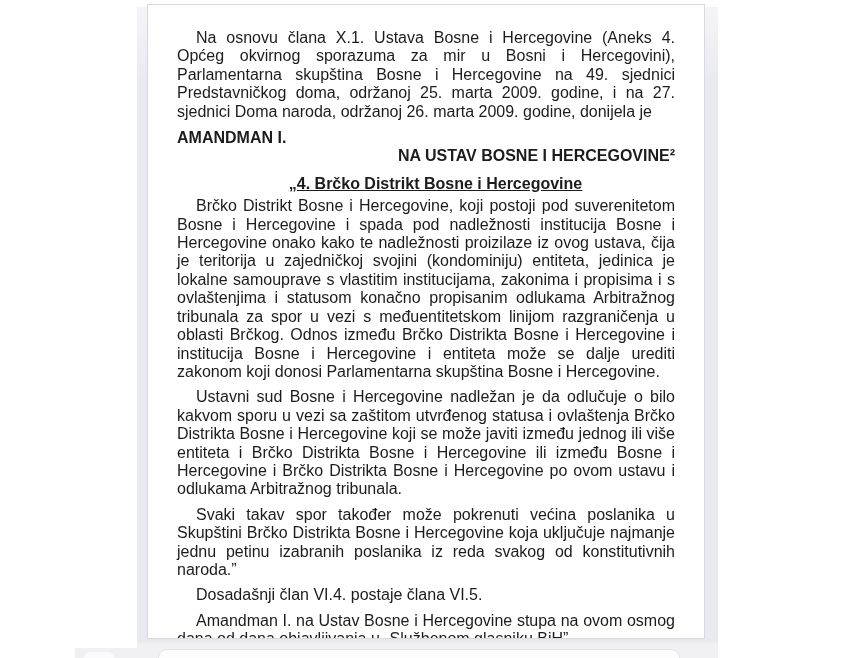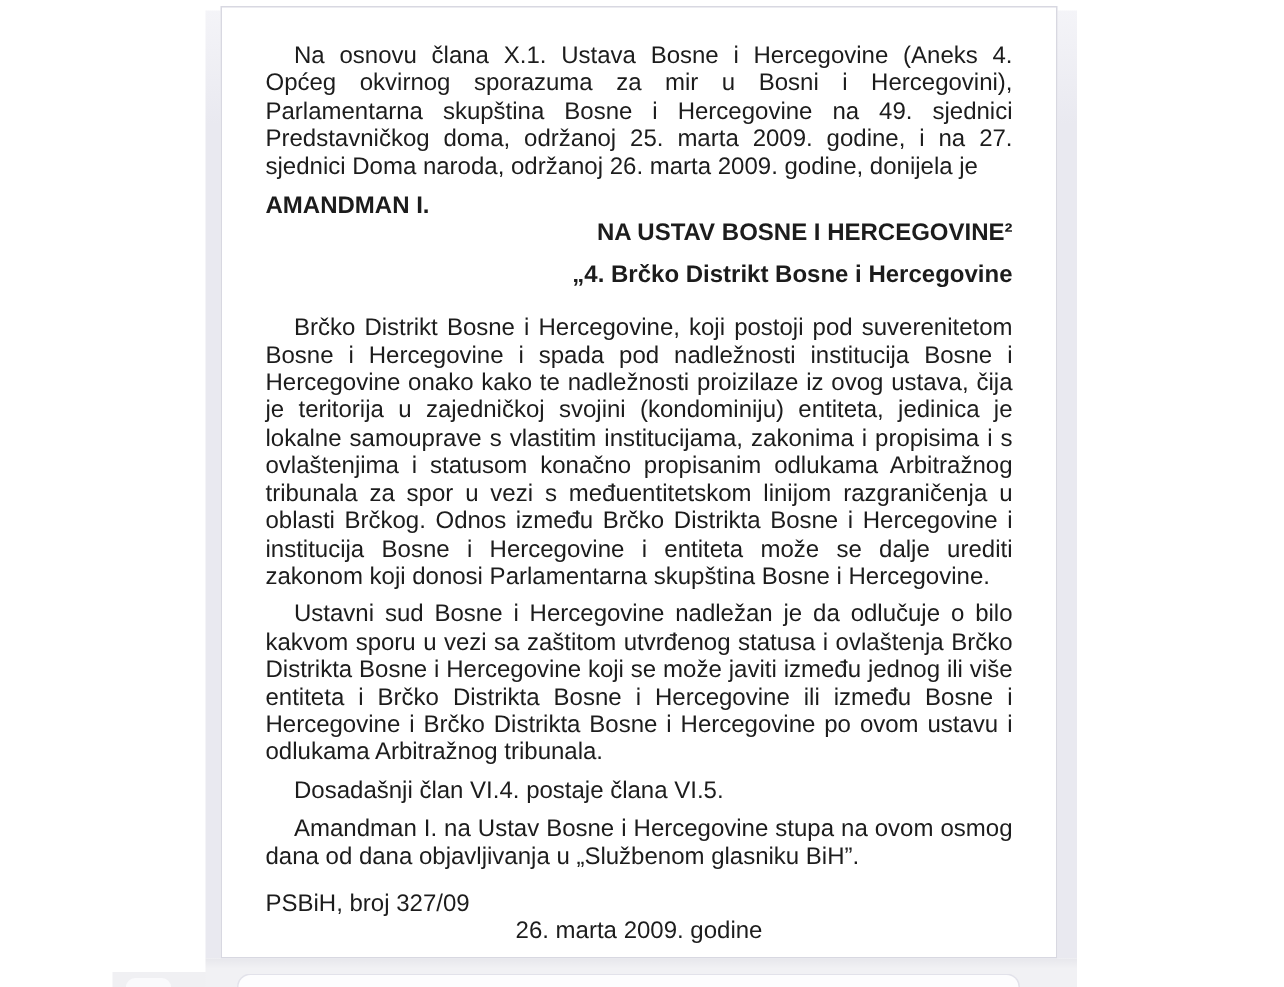--- a/index.html
+++ b/index.html
@@ -43,24 +43,25 @@
     line-height: 18.4px;
     color: #1c1c1c;
   }
   .doc-text p { margin: 0; }
   .doc-text .body {
     text-align: justify;
     text-indent: 19px;
     margin-bottom: 7px;
   }
   .doc-text .body-bold {
-    text-align: right;
+    text-align: center;
     text-indent: 19px;
     font-weight: bold;
-    margin-bottom: 17px;
+    margin-bottom: 4px;
+    text-decoration: underline;
   }
   .doc-text .heading-first {
     font-weight: bold;
     margin-top: 8px;
   }
   .doc-text .heading-last {
     text-align: right;
     font-weight: bold;
     margin-bottom: 9px;
   }
@@ -118,20 +119,21 @@
   <div class="edge-strip right"></div>
 
   <div class="document-page">
     <div class="doc-text" id="doc-blocks">
         <p class="body">Na osnovu člana X.1. Ustava Bosne i Hercegovine (Aneks 4. Općeg okvirnog sporazuma za mir u Bosni i Hercegovini), Parlamentarna skupština Bosne i Hercegovine na 49. sjednici Predstavničkog doma, održanoj 25. marta 2009. godine, i na 27. sjednici Doma naroda, održanoj 26. marta 2009. godine, donijela je</p>
         <p class="heading-first">AMANDMAN I.</p>
         <p class="heading-last">NA USTAV BOSNE I HERCEGOVINE²</p>
         <p class="body-bold">„4. Brčko Distrikt Bosne i Hercegovine</p>
         <p class="body">Brčko Distrikt Bosne i Hercegovine, koji postoji pod suverenitetom Bosne i Hercegovine i spada pod nadležnosti institucija Bosne i Hercegovine onako kako te nadležnosti proizilaze iz ovog ustava, čija je teritorija u zajedničkoj svojini (kondominiju) entiteta, jedinica je lokalne samouprave s vlastitim institucijama, zakonima i propisima i s ovlaštenjima i statusom konačno propisanim odlukama Arbitražnog tribunala za spor u vezi s međuentitetskom linijom razgraničenja u oblasti Brčkog. Odnos između Brčko Distrikta Bosne i Hercegovine i institucija Bosne i Hercegovine i entiteta može se dalje urediti zakonom koji donosi Parlamentarna skupština Bosne i Hercegovine.</p>
         <p class="body">Ustavni sud Bosne i Hercegovine nadležan je da odlučuje o bilo kakvom sporu u vezi sa zaštitom utvrđenog statusa i ovlaštenja Brčko Distrikta Bosne i Hercegovine koji se može javiti između jednog ili više entiteta i Brčko Distrikta Bosne i Hercegovine ili između Bosne i Hercegovine i Brčko Distrikta Bosne i Hercegovine po ovom ustavu i odlukama Arbitražnog tribunala.</p>
+        <p class="body">Svaki takav spor također može pokrenuti većina poslanika u Skupštini Brčko Distrikta Bosne i Hercegovine koja uključuje najmanje jednu petinu izabranih poslanika iz reda svakog od konstitutivnih naroda.”</p>
         <p class="body">Dosadašnji član VI.4. postaje člana VI.5.</p>
         <p class="body">Amandman I. na Ustav Bosne i Hercegovine stupa na ovom osmog dana od dana objavljivanja u „Službenom glasniku BiH”.</p>
         <p class="footer-first">PSBiH, broj 327/09</p>
         <p class="footer">26. marta 2009. godine</p>
       </div>
   </div>
 
   <div class="bottom-band-ext"></div>
   <div class="bottom-band"></div>
   <div class="corner-bump"></div>

